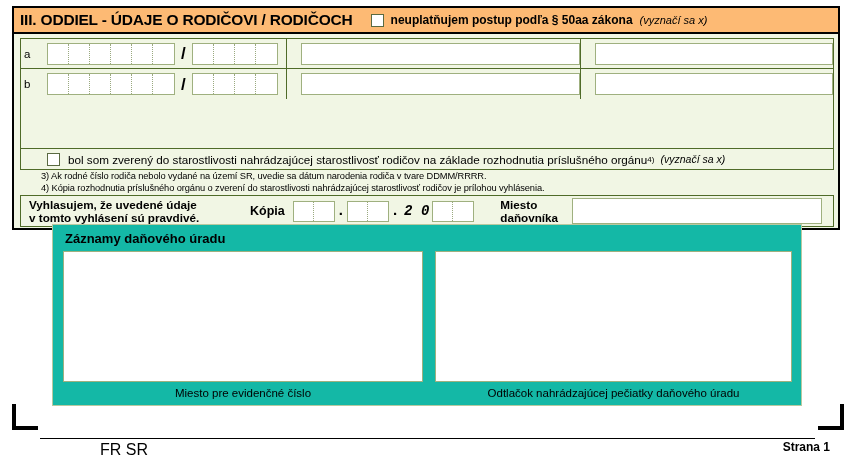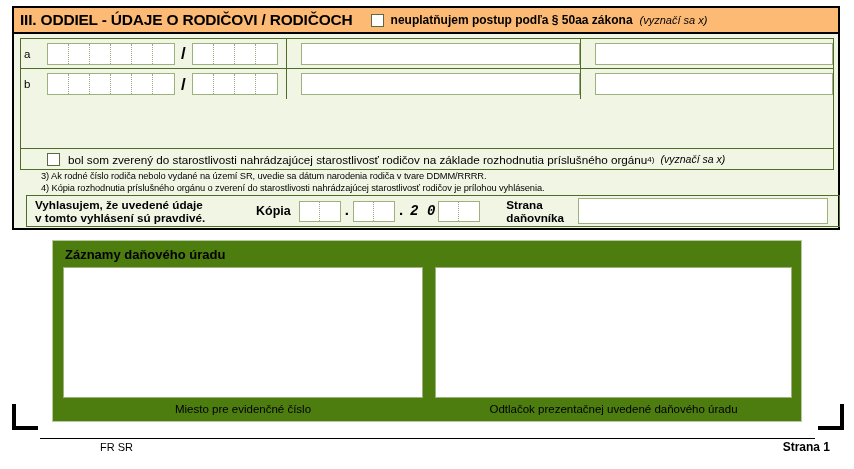--- a/index.html
+++ b/index.html
@@ -223,21 +223,21 @@
   .note {
     font-size: 9.3px;
     letter-spacing: -0.1px;
     line-height: 11.5px;
     white-space: nowrap;
   }
 
   
   .declaration {
     position: absolute;
-    left: 12px;
+    left: 6px;
     top: 187px;
     width: 814px;
     height: 32px;
     border: 1px solid #4f6b28;
     box-sizing: border-box;
     display: flex;
     align-items: center;
   }
   .decl-text {
     font-size: 11.7px;
@@ -298,24 +298,24 @@
     box-sizing: border-box;
     width: 250px;
     height: 26px;
     margin-left: 2px;
   }
 
   
   .records {
     position: absolute;
     left: 52px;
-    top: 240px;
+    top: 224px;
     width: 750px;
     height: 182px;
-    background: #4d7c0f;
+    background: #14b8a6;
     border: 1px solid #b8c9a0;
     box-sizing: border-box;
   }
   .records-title {
     font-size: 13px;
     font-weight: bold;
     margin: 6px 0 0 12px;
   }
   .rec-box {
     position: absolute;
@@ -358,21 +358,21 @@
     position: absolute;
     left: 40px;
     top: 438px;
     width: 775px;
     border-top: 1px solid #000;
   }
   .footer-left {
     position: absolute;
     left: 52px;
     top: 441px;
-    font-size: 11px;
+    font-size: 16px;
     padding-left: 48px;
   }
   .footer-right {
     position: absolute;
     right: 24px;
     top: 440px;
     font-size: 12px;
     font-weight: bold;
   }
 </style>
@@ -480,33 +480,33 @@
             <i></i>
           </span>
         <span class="dot">.</span>
         <span class="yr">2 0</span>
         <span class="date-seg">
             <i></i>
             <i></i>
           </span>
       </div>
       <div class="podpis-label">
-        <div>Strana</div>
+        <div>Miesto</div>
         <div>daňovníka</div>
       </div>
       <div class="podpis-box"></div>
     </div>
   </div>
 
   <div class="records">
     <div class="records-title">Záznamy daňového úradu</div>
     <div class="rec-box rec-left"></div>
     <div class="rec-box rec-right"></div>
     <div class="rec-caption cap-left">Miesto pre evidenčné číslo</div>
-    <div class="rec-caption cap-right">Odtlačok prezentačnej uvedené daňového úradu</div>
+    <div class="rec-caption cap-right">Odtlačok nahrádzajúcej pečiatky daňového úradu</div>
   </div>
 
   <div class="corner bl"></div>
   <div class="corner br"></div>
 
   <div class="footer-line"></div>
   <div class="footer-left">FR SR</div>
   <div class="footer-right">Strana 1</div>
 
 </div>

